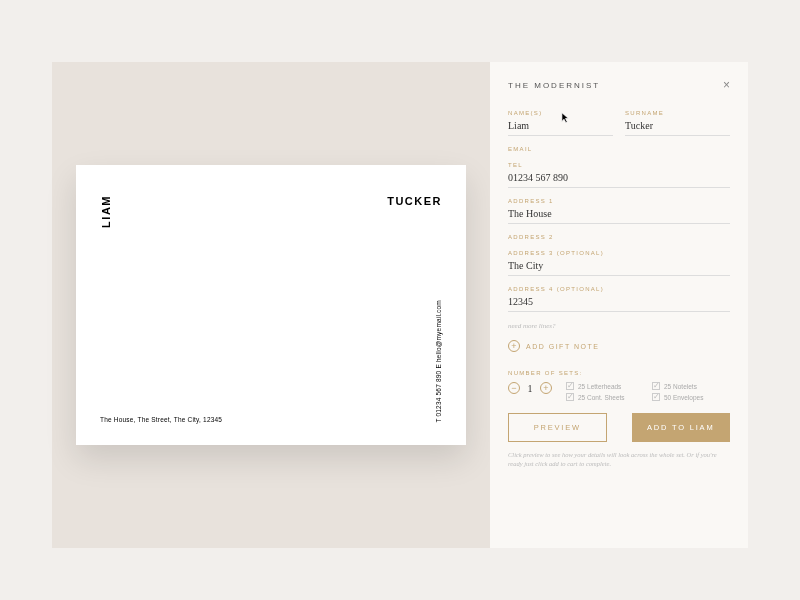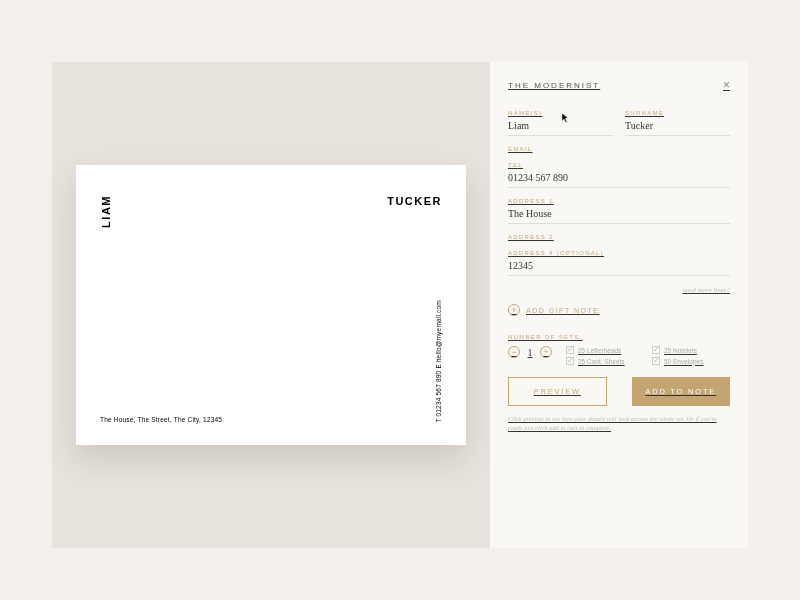--- a/index.html
+++ b/index.html
@@ -71,21 +71,20 @@
       transform: rotate(180deg);
       letter-spacing: 0.2px;
     }
     .panel {
       width: 258px;
       background: #faf8f5;
       padding: 16px 18px 14px 18px;
       position: relative;
       font-size: 10px;
       color: #333;
-      text-decoration: underline;
     }
     .panel-header {
       display: flex;
       justify-content: space-between;
       align-items: center;
       margin-bottom: 18px;
     }
     .panel-title {
       font-family: -apple-system, Helvetica, Arial, sans-serif;
       font-size: 8px;
@@ -119,21 +118,20 @@
       width: 100%;
       outline: none;
     }
     .hint {
       font-family: Georgia, serif;
       font-style: italic;
       font-size: 7px;
       color: #bbb;
       margin-top: 2px;
       margin-bottom: 10px;
-      text-align: right;
     }
     .gift-note {
       display: flex;
       align-items: center;
       gap: 6px;
       margin-bottom: 18px;
     }
     .plus-circle {
       width: 12px;
       height: 12px;
@@ -293,20 +291,24 @@
 
     <div class="field">
       <div class="field-label">ADDRESS 1</div>
       <input class="field-input" value="The House" style="">
     </div>
 
     <div class="field">
       <div class="field-label">ADDRESS 2</div>
     </div>
 
+    <div class="field">
+      <div class="field-label">ADDRESS 3 (OPTIONAL)</div>
+      <input class="field-input" value="The City" style="">
+    </div>
 
     <div class="field">
       <div class="field-label">ADDRESS 4 (OPTIONAL)</div>
       <input class="field-input" value="12345" style="">
     </div>
 
     <div class="hint">need more lines?</div>
 
     <div class="gift-note">
       <div class="plus-circle">+</div>
@@ -335,21 +337,21 @@
           </div>
         <div class="include-item">
             <span class="check"></span>
             <span>50 Envelopes</span>
           </div>
       </div>
     </div>
 
     <div class="buttons">
       <div class="btn btn-outline">PREVIEW</div>
-      <div class="btn btn-solid">ADD TO NOTE</div>
+      <div class="btn btn-solid">ADD TO LIAM</div>
     </div>
 
     <div class="footnote">Click preview to see how your details will look across the whole set. Or if you're ready just click add to cart to complete.</div>
   </div>
 </div>
 
 <svg class="cursor" viewBox="0 0 12 18">
   <path d="M1 1 L1 13 L4 10 L6.5 15 L8.5 14 L6 9 L10 9 Z" fill="#000" stroke="#fff" stroke-width="1"></path>
 </svg>
 

